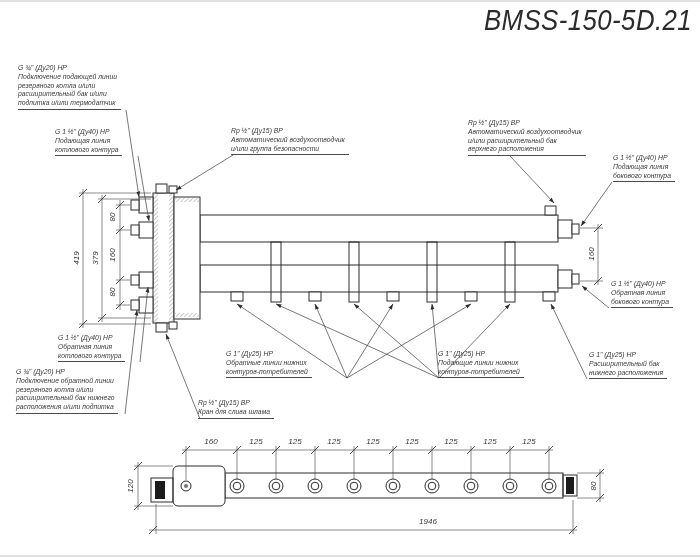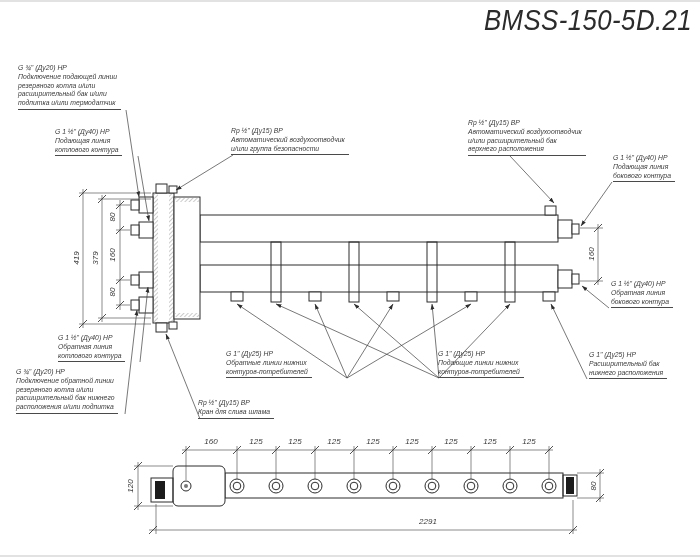--- a/index.html
+++ b/index.html
@@ -207,13 +207,13 @@
 <span class="dim" style="left:256px;top:441px">125</span>
 <span class="dim" style="left:295px;top:441px">125</span>
 <span class="dim" style="left:334px;top:441px">125</span>
 <span class="dim" style="left:373px;top:441px">125</span>
 <span class="dim" style="left:412px;top:441px">125</span>
 <span class="dim" style="left:451px;top:441px">125</span>
 <span class="dim" style="left:490px;top:441px">125</span>
 <span class="dim" style="left:529px;top:441px">125</span>
 <span class="dim v" style="left:130px;top:486px">120</span>
 <span class="dim v" style="left:593px;top:486px">80</span>
-<span class="dim" style="left:428px;top:521px">2291</span>
+<span class="dim" style="left:428px;top:521px">1946</span>
 
 </body></html>

